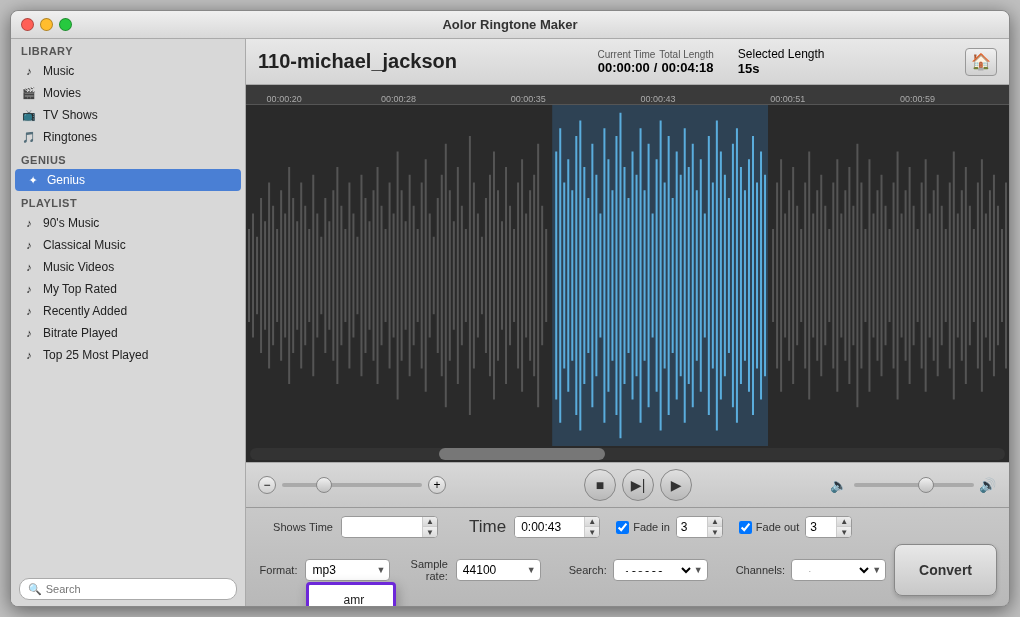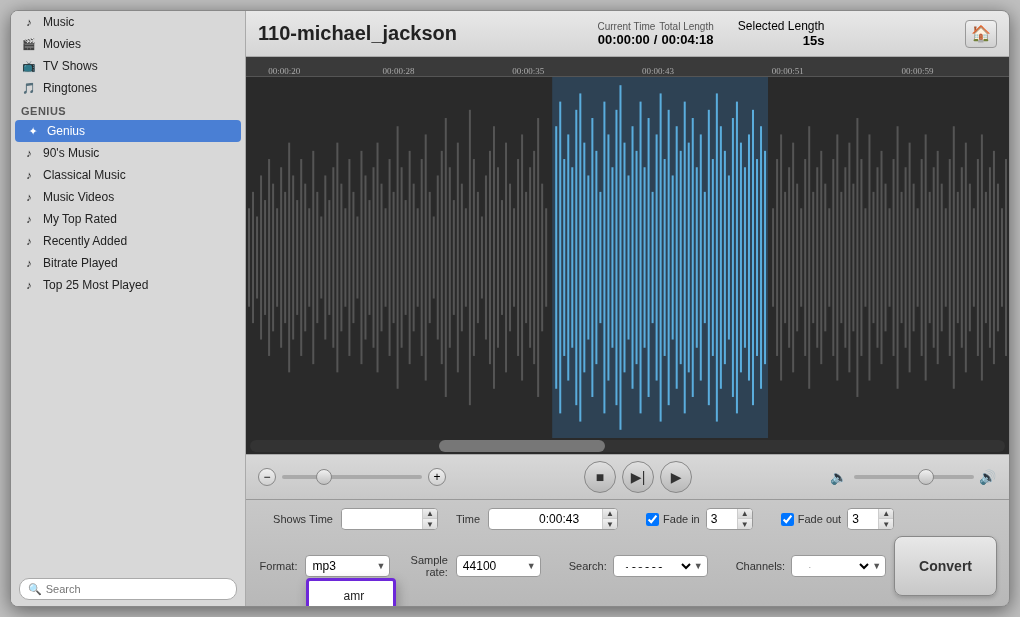--- a/index.html
+++ b/index.html
@@ -309,46 +309,45 @@
       border: none;
       cursor: pointer;
       font-size: 8px;
       display: flex;
       align-items: center;
       justify-content: center;
       color: #444;
     }
     .stepper-btn:first-child { border-bottom: 1px solid #ccc; }
     .time-label {
-      font-size: 11px;
+      font-size: 17px;
       color: #333;
-      margin-left: 10px;
+      margin-left: 23px;
     }
     .time-value-group {
       display: flex;
       align-items: center;
       background: white;
       border: 1px solid #999;
       border-radius: 4px;
       overflow: hidden;
       height: 22px;
     }
     .time-value {
       width: 69px;
       border: none;
       outline: none;
       padding: 10px 6px;
       font-size: 12px;
-      margin-left: 44px;
     }
     .fade-group {
       display: flex;
       align-items: center;
       gap: 6px;
-      margin-left: 20px;
+      margin-left: 8px;
     }
     .checkbox-label {
       display: flex;
       align-items: center;
       gap: 4px;
       font-size: 11px;
       color: #333;
     }
     .fade-input-group {
       display: flex;
@@ -424,21 +423,21 @@
     .convert-btn {
       background: linear-gradient(to bottom, #e8e8e8, #c8c8c8);
       border: 1px solid #888;
       border-radius: 8px;
       padding: 8px 24px;
       font-size: 14px;
       font-weight: bold;
       color: #333;
       cursor: pointer;
       margin-left: auto;
-      height: 60px;
+      height: 52px;
       align-self: center;
       box-shadow: 0 2px 4px rgba(0,0,0,0.2);
     }
 
     
     .format-dropdown {
       position: absolute;
       top: 22px;
       left: 0;
       background: white;
@@ -464,44 +463,52 @@
       width: 12px;
     }
 
     
     .waveform-area {
       width: 100%;
       flex: 1;
       background: #2a2a2a;
       position: relative;
       overflow: hidden;
-      font-family: Liberation Serif, serif;
     }
     .bottom-section {
       background: linear-gradient(to bottom, #c8c8c8, #b8b8b8);
       border-top: 1px solid #999;
       padding: 8px 12px 10px;
     }
     .controls-row {
       display: flex;
       align-items: center;
       gap: 8px;
       margin-bottom: 6px;
     }
     .controls-row:last-child { margin-bottom: 0; }
   </style>
 </head>
 <body>
 
 <div class="window">
 
+  <div class="titlebar">
+    <div class="titlebar-buttons">
+      <div class="tb-btn tb-close"></div>
+      <div class="tb-btn tb-min"></div>
+      <div class="tb-btn tb-max"></div>
+    </div>
+    <span class="titlebar-title">Aolor Ringtone Maker</span>
+  </div>
 
   <div class="main-content">
 
     <div class="sidebar">
+      <div class="sidebar-section-header">Library</div>
 
       <div class="sidebar-item">
         <span class="icon">♪</span>
         <span>Music</span>
       </div>
       <div class="sidebar-item">
         <span class="icon">🎬</span>
         <span>Movies</span>
       </div>
       <div class="sidebar-item">
@@ -513,20 +520,21 @@
         <span>Ringtones</span>
       </div>
 
       <div class="sidebar-section-header">genius</div>
 
       <div class="sidebar-item active">
         <span class="icon">✦</span>
         <span>Genius</span>
       </div>
 
+      <div class="sidebar-section-header">PlayList</div>
 
       <div class="sidebar-item">
         <span class="icon">♪</span>
         <span>90's Music</span>
       </div>
       <div class="sidebar-item">
         <span class="icon">♪</span>
         <span>Classical Music</span>
       </div>
       <div class="sidebar-item">
@@ -571,21 +579,21 @@
               <div class="time-block">
                 <div class="label">Total Length</div>
               </div>
             </div>
             <div style="display:flex;align-items:flex-end;gap:4px;">
               <span style="font-size:13px;font-weight:bold;">00:00:00</span>
               <span style="font-size:13px;font-weight:bold;">/</span>
               <span style="font-size:13px;font-weight:bold;">00:04:18</span>
             </div>
           </div>
-          <div style="text-align:right;">
+          <div style="text-align:left;">
             <div class="label">Selected Length</div>
             <div style="font-size:13px;font-weight:bold;">15s</div>
           </div>
         </div>
         <div class="home-btn">
           <span>🏠</span>
         </div>
       </div>
 
       <div class="waveform-area" style="flex:1;position:relative;background:#2a2a2a;display:flex;flex-direction:column;">

